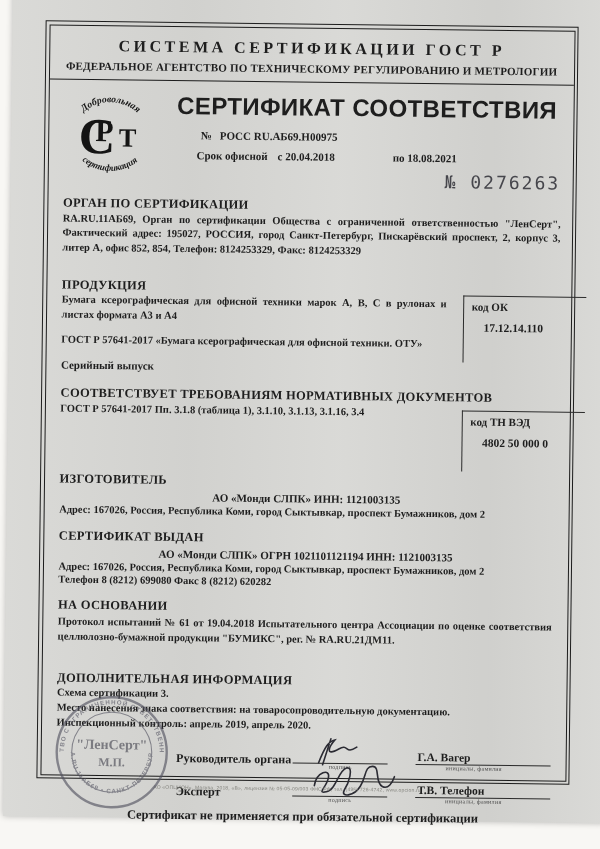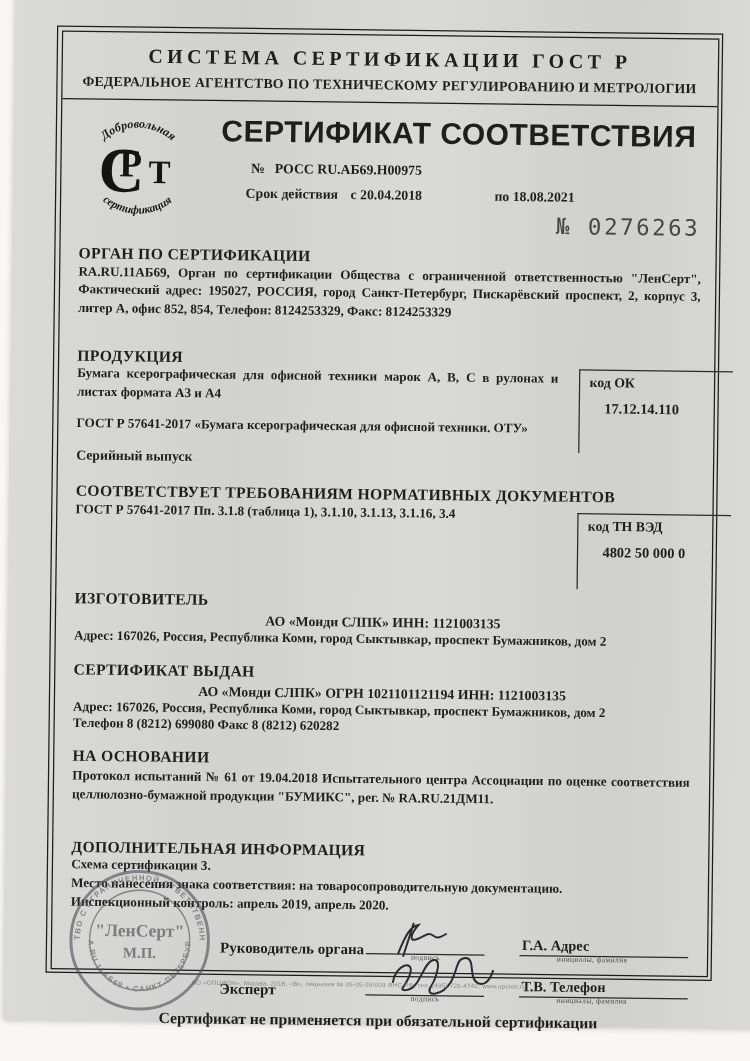--- a/index.html
+++ b/index.html
@@ -120,21 +120,21 @@
           </text>
           <text x="24" y="78" font-family="Liberation Serif, serif" font-size="58" font-weight="700" fill="#141414">С</text>
           <text x="43" y="64" font-family="Liberation Serif, serif" font-size="34" font-weight="700" fill="#141414">Р</text>
           <text x="70" y="70" font-family="Liberation Serif, serif" font-size="30" font-weight="700" fill="#141414">Т</text>
         </svg>
         <div class="doc-title">СЕРТИФИКАТ СООТВЕТСТВИЯ</div>
         <div class="reg-line">
           <span>№</span><span class="num">РОСС RU.АБ69.Н00975</span>
         </div>
         <div class="validity">
-          <span>Срок действия</span><span class="from">с 20.04.2018</span><span class="to">по 18.08.2021</span>
+          <span>Срок офисной</span><span class="from">с 20.04.2018</span><span class="to">по 18.08.2021</span>
         </div>
         <div class="blank-num">№ 0276263</div>
       </div>
 
       <div class="bd">
         <div class="sec sec-organ">
           <div class="sec-title">ОРГАН ПО СЕРТИФИКАЦИИ</div>
           <div class="sec-text">RA.RU.11АБ69, Орган по сертификации Общества с ограниченной ответственностью "ЛенСерт", Фактический адрес: 195027, РОССИЯ, город Санкт-Петербург, Пискарёвский проспект, 2, корпус 3, литер А, офис 852, 854, Телефон: 8124253329, Факс: 8124253329</div>
         </div>
 
@@ -206,21 +206,21 @@
           <div class="sig-rows">
             <div class="sig-row">
               <div class="sig-role">Руководитель органа</div>
               <div class="sig-cell">
                 <svg width="90" height="30" viewBox="0 0 90 30">
                   <path d="M14 26 C20 10 24 4 30 3 C24 10 20 20 34 12 C44 6 40 18 52 10 M26 2 L18 28" fill="none" stroke="#2b2b33" stroke-width="1.6" stroke-linecap="round"></path>
                 </svg>
                 <div class="sig-tiny">подпись</div>
               </div>
               <div class="name-cell">
-                <span class="nm">Г.А. Адрес</span>
+                <span class="nm">Г.А. Вагер</span>
                 <div class="sig-tiny">инициалы, фамилия</div>
               </div>
             </div>
 
             <div class="sig-row">
               <div class="sig-role">Эксперт</div>
               <div class="sig-cell">
                 <svg width="96" height="38" viewBox="0 0 96 38">
                   <path d="M10 24 C12 10 26 6 24 16 C22 26 12 32 22 30 C32 28 34 8 42 6 C50 4 44 22 40 28 C36 36 50 34 56 24 C62 14 60 4 68 4 C76 4 70 20 78 24 C84 27 88 20 90 14" fill="none" stroke="#2b2b33" stroke-width="1.6" stroke-linecap="round"></path>
                 </svg>

